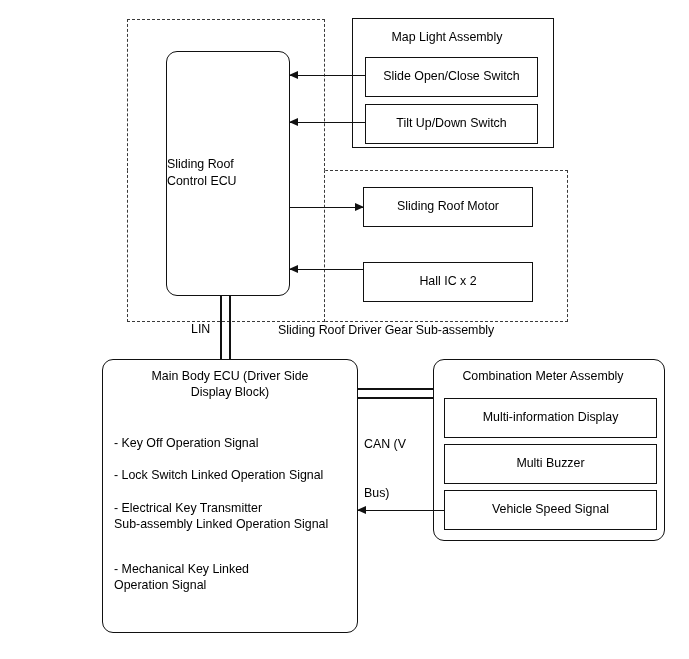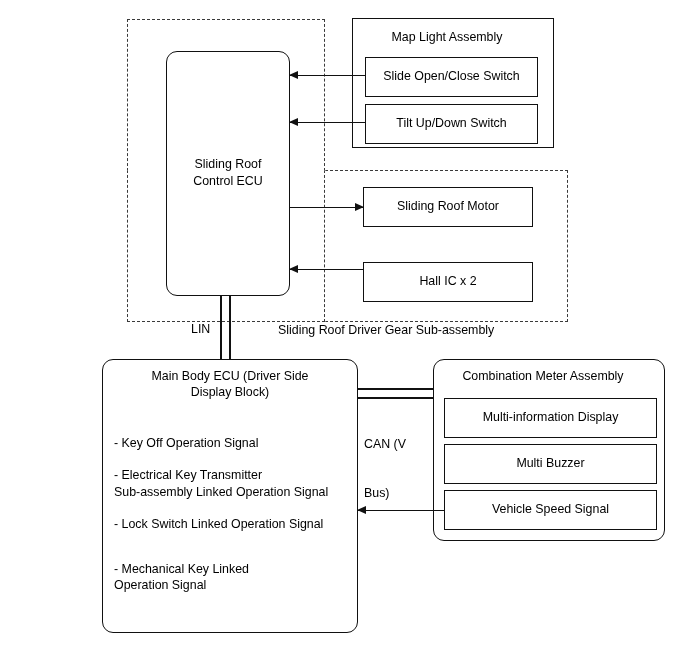--- a/index.html
+++ b/index.html
@@ -94,21 +94,21 @@
 <body>
 
 <div id="diagram">
 
   <div class="abs dashed" style="left:127px;top:19px;width:198px;height:152px;border-bottom-color:transparent;"></div>
   <div class="abs dashed" style="left:127px;top:170px;width:198px;height:152px;border-top-color:transparent;"></div>
 
   <div class="abs dashed" style="left:325px;top:170px;width:243px;height:152px;border-left-color:transparent;"></div>
 
   <div class="abs box-round" style="left:166px;top:51px;width:124px;height:245px;">
-    <div style="position:absolute;left:0;right:0;top:104px;text-align:center;font-size:12.4px;line-height:1.34;">
+    <div style="position:absolute;left:0;right:0;top:104px;font-size:12.4px;line-height:1.34;">
       <div>Sliding Roof</div>
       <div>Control ECU</div>
     </div>
   </div>
 
   <div class="abs box" style="left:352px;top:18px;width:202px;height:130px;display:block;">
     <div class="box-top-label" style="top:10px;">Map Light Assembly</div>
   </div>
 
   <div class="abs box" style="left:365px;top:57px;width:173px;height:40px;">
@@ -145,25 +145,25 @@
     <div style="position:absolute;left:0;right:0;top:8px;text-align:center;font-size:12.4px;line-height:1.32;">
       <div>Main Body ECU (Driver Side</div>
       <div>Display Block)</div>
     </div>
 
     <div class="ecu-body" style="left:11px;top:75px;right:8px;">
       <p>
         <span>- Key Off Operation Signal</span>
       </p>
       <p>
+        <span>- Lock Switch Linked Operation Signal</span>
+      </p>
+      <p>
         <span>- Electrical Key Transmitter</span><br>
         <span>Sub-assembly Linked Operation Signal</span>
-      </p>
-      <p>
-        <span>- Lock Switch Linked Operation Signal</span>
       </p>
       <p style="margin-top:28px;">
         <span>- Mechanical Key Linked</span><br>
         <span>Operation Signal</span>
       </p>
     </div>
   </div>
 
   <div class="bus-h" style="left:358px;top:388px;width:76px;"></div>
   <div class="bus-h" style="left:358px;top:397px;width:76px;"></div>

